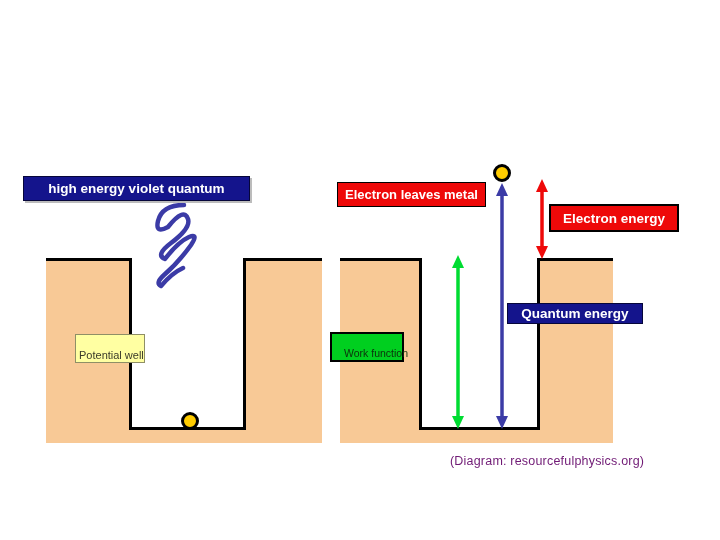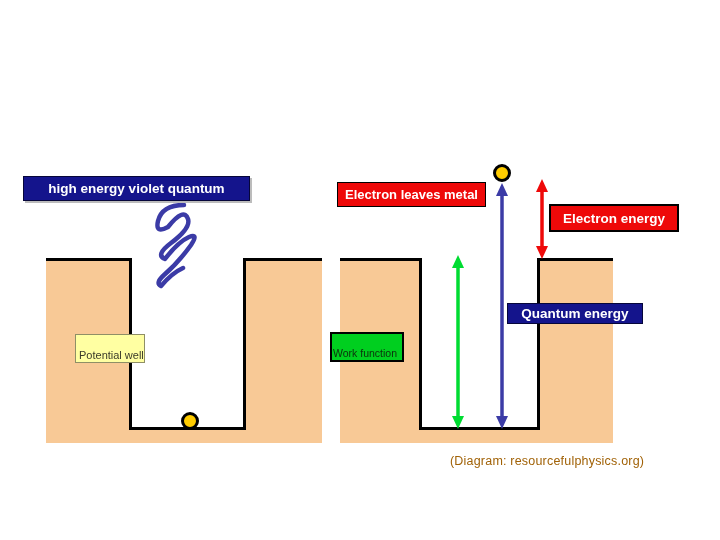--- a/index.html
+++ b/index.html
@@ -24,27 +24,27 @@
   .lbl.red{background:#ee0909;color:#fff;font-weight:bold;font-size:13px;border:1px solid #000;}
   .lbl.high-energy{left:23px;top:176px;width:227px;height:25px;box-shadow:2px 2px 0 #bcbcbc;}
   .lbl.electron-leaves{left:337px;top:162px;width:149px;height:25px;margin-top:20px;}
   .lbl.electron-energy{left:549px;top:204px;width:130px;height:28px;border-width:2px;font-size:13.5px;}
   .lbl.quantum-energy{left:507px;top:283px;width:136px;height:21px;font-size:13.5px;margin-top:20px;}
   .lbl.potential-well{left:75px;top:334px;width:70px;height:29px;background:#ffffa2;
        border:1px solid #8f8f66;color:#3a3a2a;font-size:11px;font-weight:400;
        align-items:flex-end;justify-content:flex-start;padding:1px 3px;}
   .lbl.work-function{left:330px;top:332px;width:74px;height:30px;background:#00cf1f;
        border:2px solid #000;color:#0c300c;font-size:10.5px;font-weight:400;
-       align-items:flex-end;justify-content:flex-start;padding:1px 1px;}
+       align-items:flex-end;justify-content:flex-start;padding:1px 12px;}
   .electron{position:absolute;width:18px;height:18px;border-radius:50%;
             background:#ffcc00;border:3px solid #000;box-sizing:border-box;}
   .electron.in-well{left:181px;top:412px;}
   .electron.escaped{left:493px;top:164px;}
   .overlay{position:absolute;left:0;top:0;width:720px;height:540px;pointer-events:none;}
-  .credit{position:absolute;left:450px;top:454px;font-size:12.5px;color:#a16207;
+  .credit{position:absolute;left:450px;top:454px;font-size:12.5px;color:#701a75;
           letter-spacing:0.2px;white-space:nowrap;}
 </style>
 </head>
 <body>
 
 <div class="slide">
 
 
   <div class="wellbg left"></div>
   <div class="notch left"></div>

